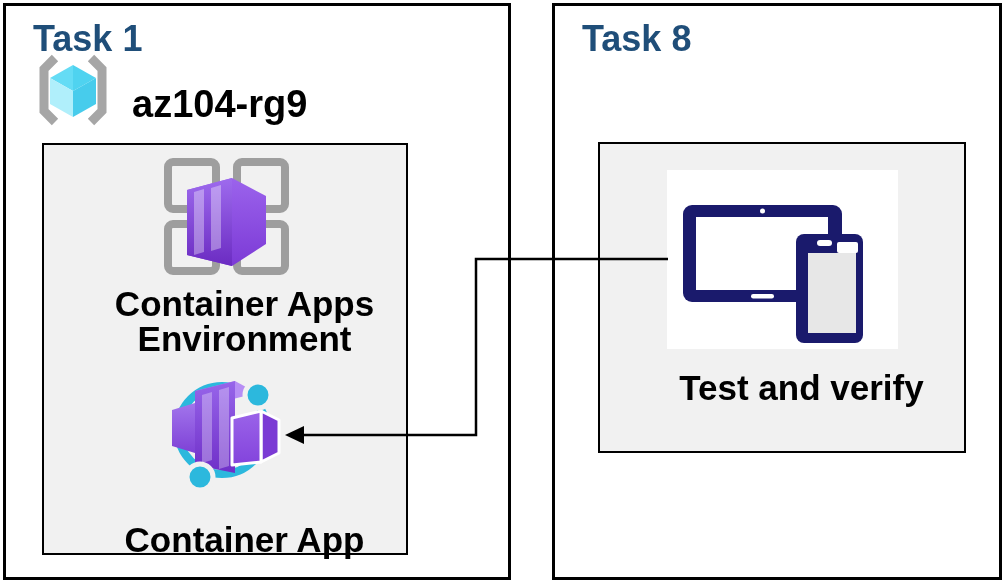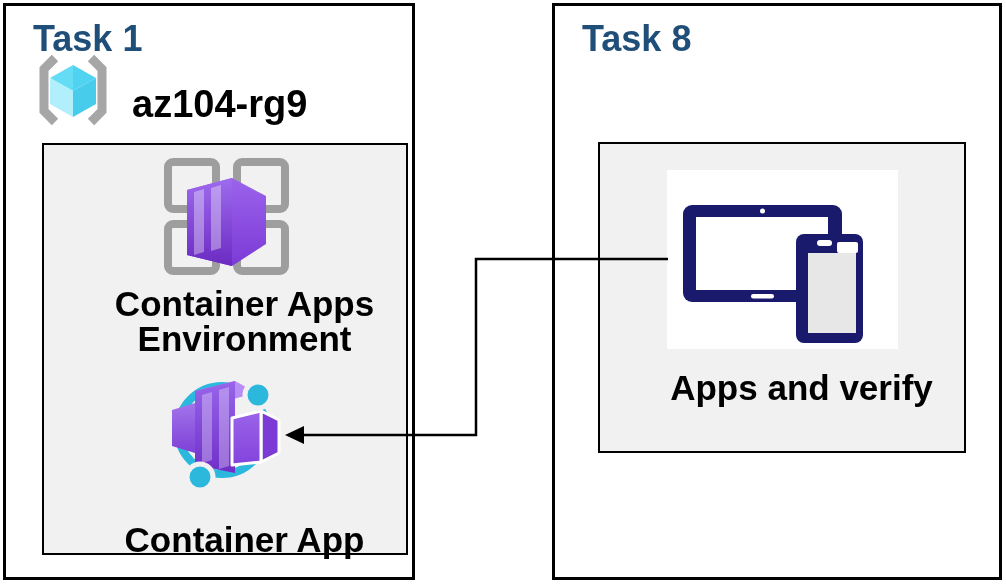--- a/index.html
+++ b/index.html
@@ -5,21 +5,21 @@
   :root{
     --title-blue:#1F4E79; --border-black:#000000; --panel-bg:#F1F1F1;
     --canvas-bg:#FFFFFF; --device-navy:#1A1A6C; --device-screen-gray:#E7E7E7;
     --cyan:#2CB8DD; --grid-gray:#9E9E9E; --bracket-gray:#A6A6A6; --text-black:#000000;
   }
   *{margin:0;padding:0;box-sizing:border-box;}
   body{background:#fff;font-family:"Liberation Sans",sans-serif;}
   .canvas{position:relative;width:1006px;height:584px;background:var(--canvas-bg);overflow:hidden;}
   .task-box{position:absolute;top:3px;height:577px;background:var(--canvas-bg);
     border:3px solid var(--border-black);}
-  .task1{left:3px;width:412px;}
+  .task1{left:3px;width:508px;}
   .task2{left:552px;width:450px;}
   .task-title{position:absolute;left:27px;top:12px;font-size:36px;font-weight:bold;
     color:var(--title-blue);white-space:nowrap;}
   .rg-row{position:absolute;left:28px;top:48px;display:flex;align-items:flex-end;gap:20px;}
   .rg-name{font-size:38px;font-weight:bold;color:var(--text-black);white-space:nowrap;}
   .panel{position:absolute;background:var(--panel-bg);border:2px solid var(--border-black);}
   .env-panel{left:36px;top:137px;width:366px;height:412px;}
   .verify-panel{left:43px;top:136px;width:368px;height:311px;}
   .icon-abs{position:absolute;}
   .env-icon{left:119px;top:13px;}
@@ -122,21 +122,21 @@
           <rect x="29" y="47" width="132" height="73" fill="#FFFFFF"></rect>
           <circle cx="95.5" cy="41" r="2.5" fill="#FFFFFF"></circle>
           <rect x="84" y="124" width="23" height="4.5" rx="2.2" fill="#FFFFFF"></rect>
 
           <rect x="129" y="64" width="67" height="109" rx="8" style="fill:var(--device-navy)"></rect>
           <rect x="150" y="70" width="15" height="6" rx="3" fill="#FFFFFF"></rect>
           <rect x="170" y="72" width="21" height="11" rx="2" fill="#FFFFFF"></rect>
           <rect x="141" y="83" width="48" height="80" style="fill:var(--device-screen-gray)"></rect>
         </svg>
       </div>
-      <div class="diagram-label verify-label">Apps and verify</div>
+      <div class="diagram-label verify-label">Test and verify</div>
     </div>
   </section>
 
   <svg class="connector" viewBox="0 0 1006 584">
     <path d="M668 259 H476 V435 H303" fill="none" style="stroke:var(--border-black)" stroke-width="2.5"></path>
     <polygon points="285,435 304,426 304,444" style="fill:var(--border-black)"></polygon>
   </svg>
 
 </div>
 

